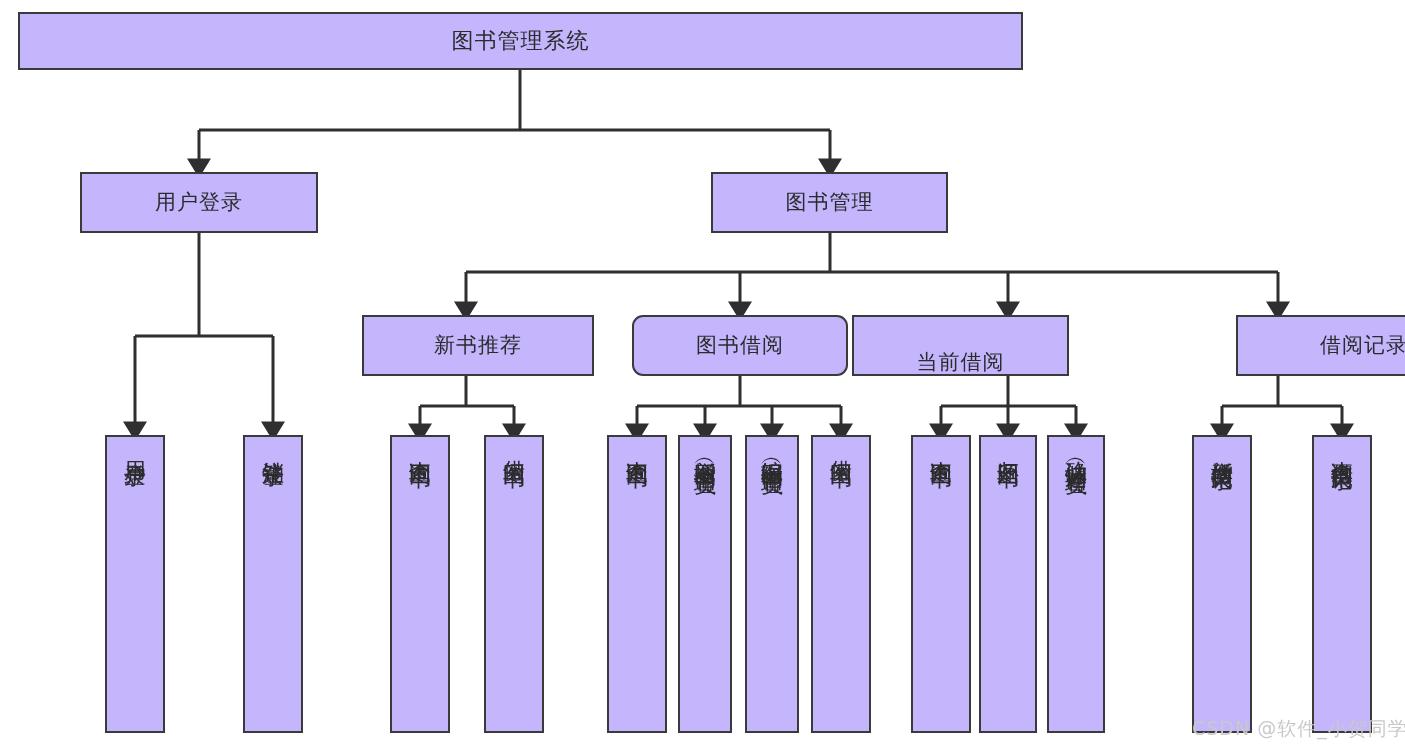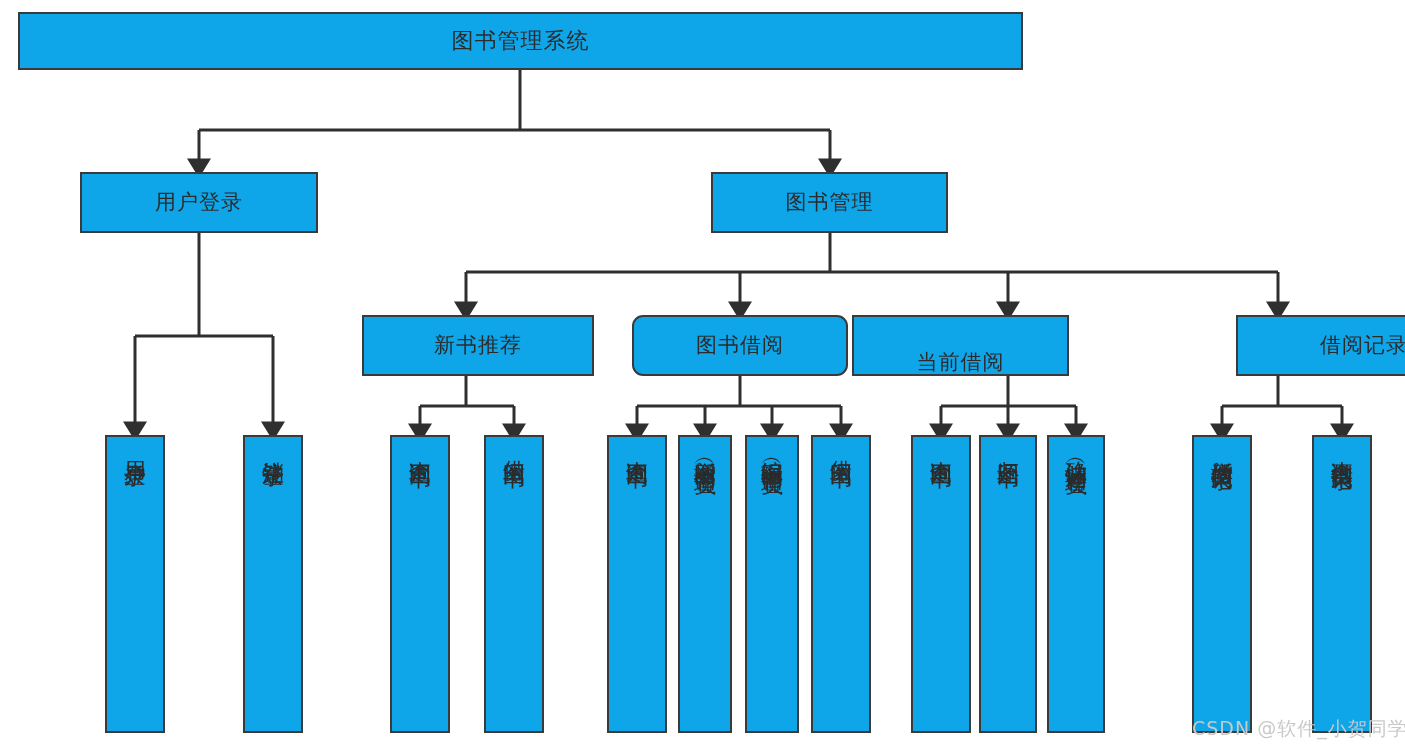--- a/index.html
+++ b/index.html
@@ -17,21 +17,21 @@
   }
   svg.connectors{
     position:absolute;
     left:0;top:0;
     width:1405px;height:747px;
     pointer-events:none;
   }
   .node{
     position:absolute;
     box-sizing:border-box;
-    background:#0ea5e9;
+    background:#c4b5fd;
     border:2.5px solid #3a3a3a;
     display:flex;
     align-items:center;
     justify-content:center;
     color:#2b2b2b;
   }
   .node .label{
     display:block;
     text-align:center;
     letter-spacing:1px;

